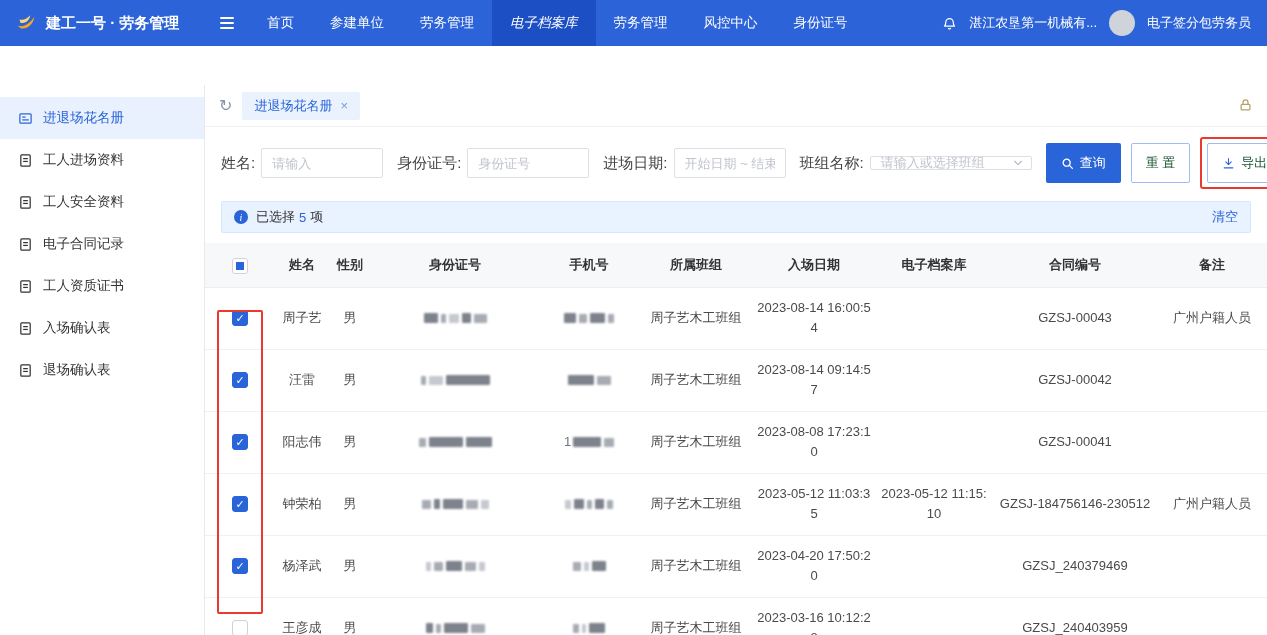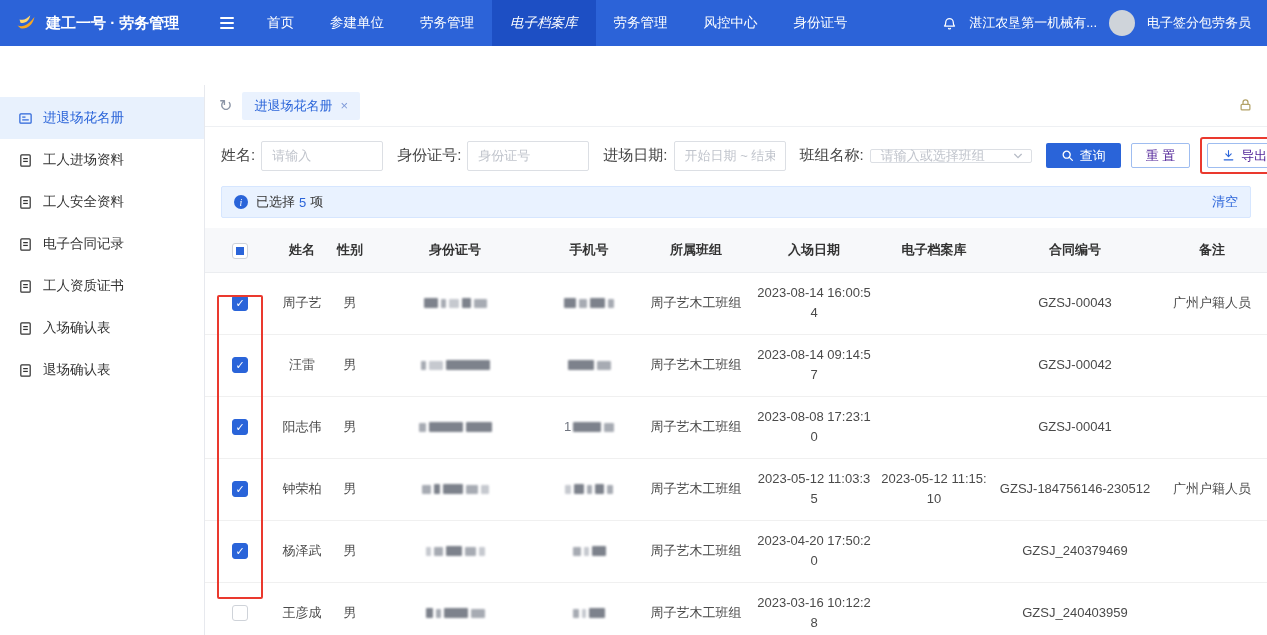--- a/index.html
+++ b/index.html
@@ -37,23 +37,23 @@
 
   
   .filterbar { display:flex; align-items:center; gap:14px; padding:10px 16px; flex:0 0 auto; }
   .fgroup { display:flex; align-items:center; gap:6px; }
   .f-label { font-size:15px; color:#444; white-space:nowrap; }
   .f-input { height:30px; border:1px solid #dcdfe4; border-radius:2px; padding:0 10px; font-size:13px; color:#333; outline:none; }
   .f-input::placeholder { color:#c0c4cc; }
   .w-name { width:122px; } .w-id { width:122px; } .w-date { width:112px; }
   .f-select { width:162px; height:14px; border:1px solid #dcdfe4; border-radius:2px; padding:0 8px 0 10px; font-size:13px; color:#c0c4cc; display:flex; align-items:center; justify-content:space-between; cursor:pointer; background:#fff;text-align:right; }
   .fbuttons { margin-left:auto; display:flex; align-items:center; gap:10px; }
-  .btn { height:25px; border-radius:2px; font-size:13px; display:inline-flex; align-items:center; gap:6px; padding:0 14px; cursor:pointer; border:1px solid transparent; white-space:nowrap; }
+  .btn { height:40px; border-radius:2px; font-size:13px; display:inline-flex; align-items:center; gap:6px; padding:0 14px; cursor:pointer; border:1px solid transparent; white-space:nowrap; }
   .btn-primary { background:#2a64d9; color:#fff; }
-  .btn-outline { background:#fff; color:#4c1d95; border-color:#9fbdf0; }
+  .btn-outline { background:#fff; color:#14532d; border-color:#9fbdf0; }
   .annot { border:2px solid #ea392e; border-radius:3px; padding:4px 5px; display:inline-flex; }
 
   
   .select-info { margin:2px 16px 10px; height:32px; flex:0 0 32px; background:#e9f2ff; border:1px solid #d6e6ff; border-radius:2px; display:flex; align-items:center; padding:0 12px; font-size:13px; color:#333; }
   .info-dot { width:14px; height:14px; border-radius:50%; background:#2a64d9; color:#fff; font-size:10px; display:inline-flex; align-items:center; justify-content:center; margin-right:8px; font-style:italic; font-family:"Liberation Serif", serif; }
   .sel-count { color:#2a64d9; margin:0 4px; }
   .clear { margin-left:auto; color:#2a64d9; cursor:pointer; }
 
   
   .table-wrap { position:relative; flex:1; overflow:hidden; }

